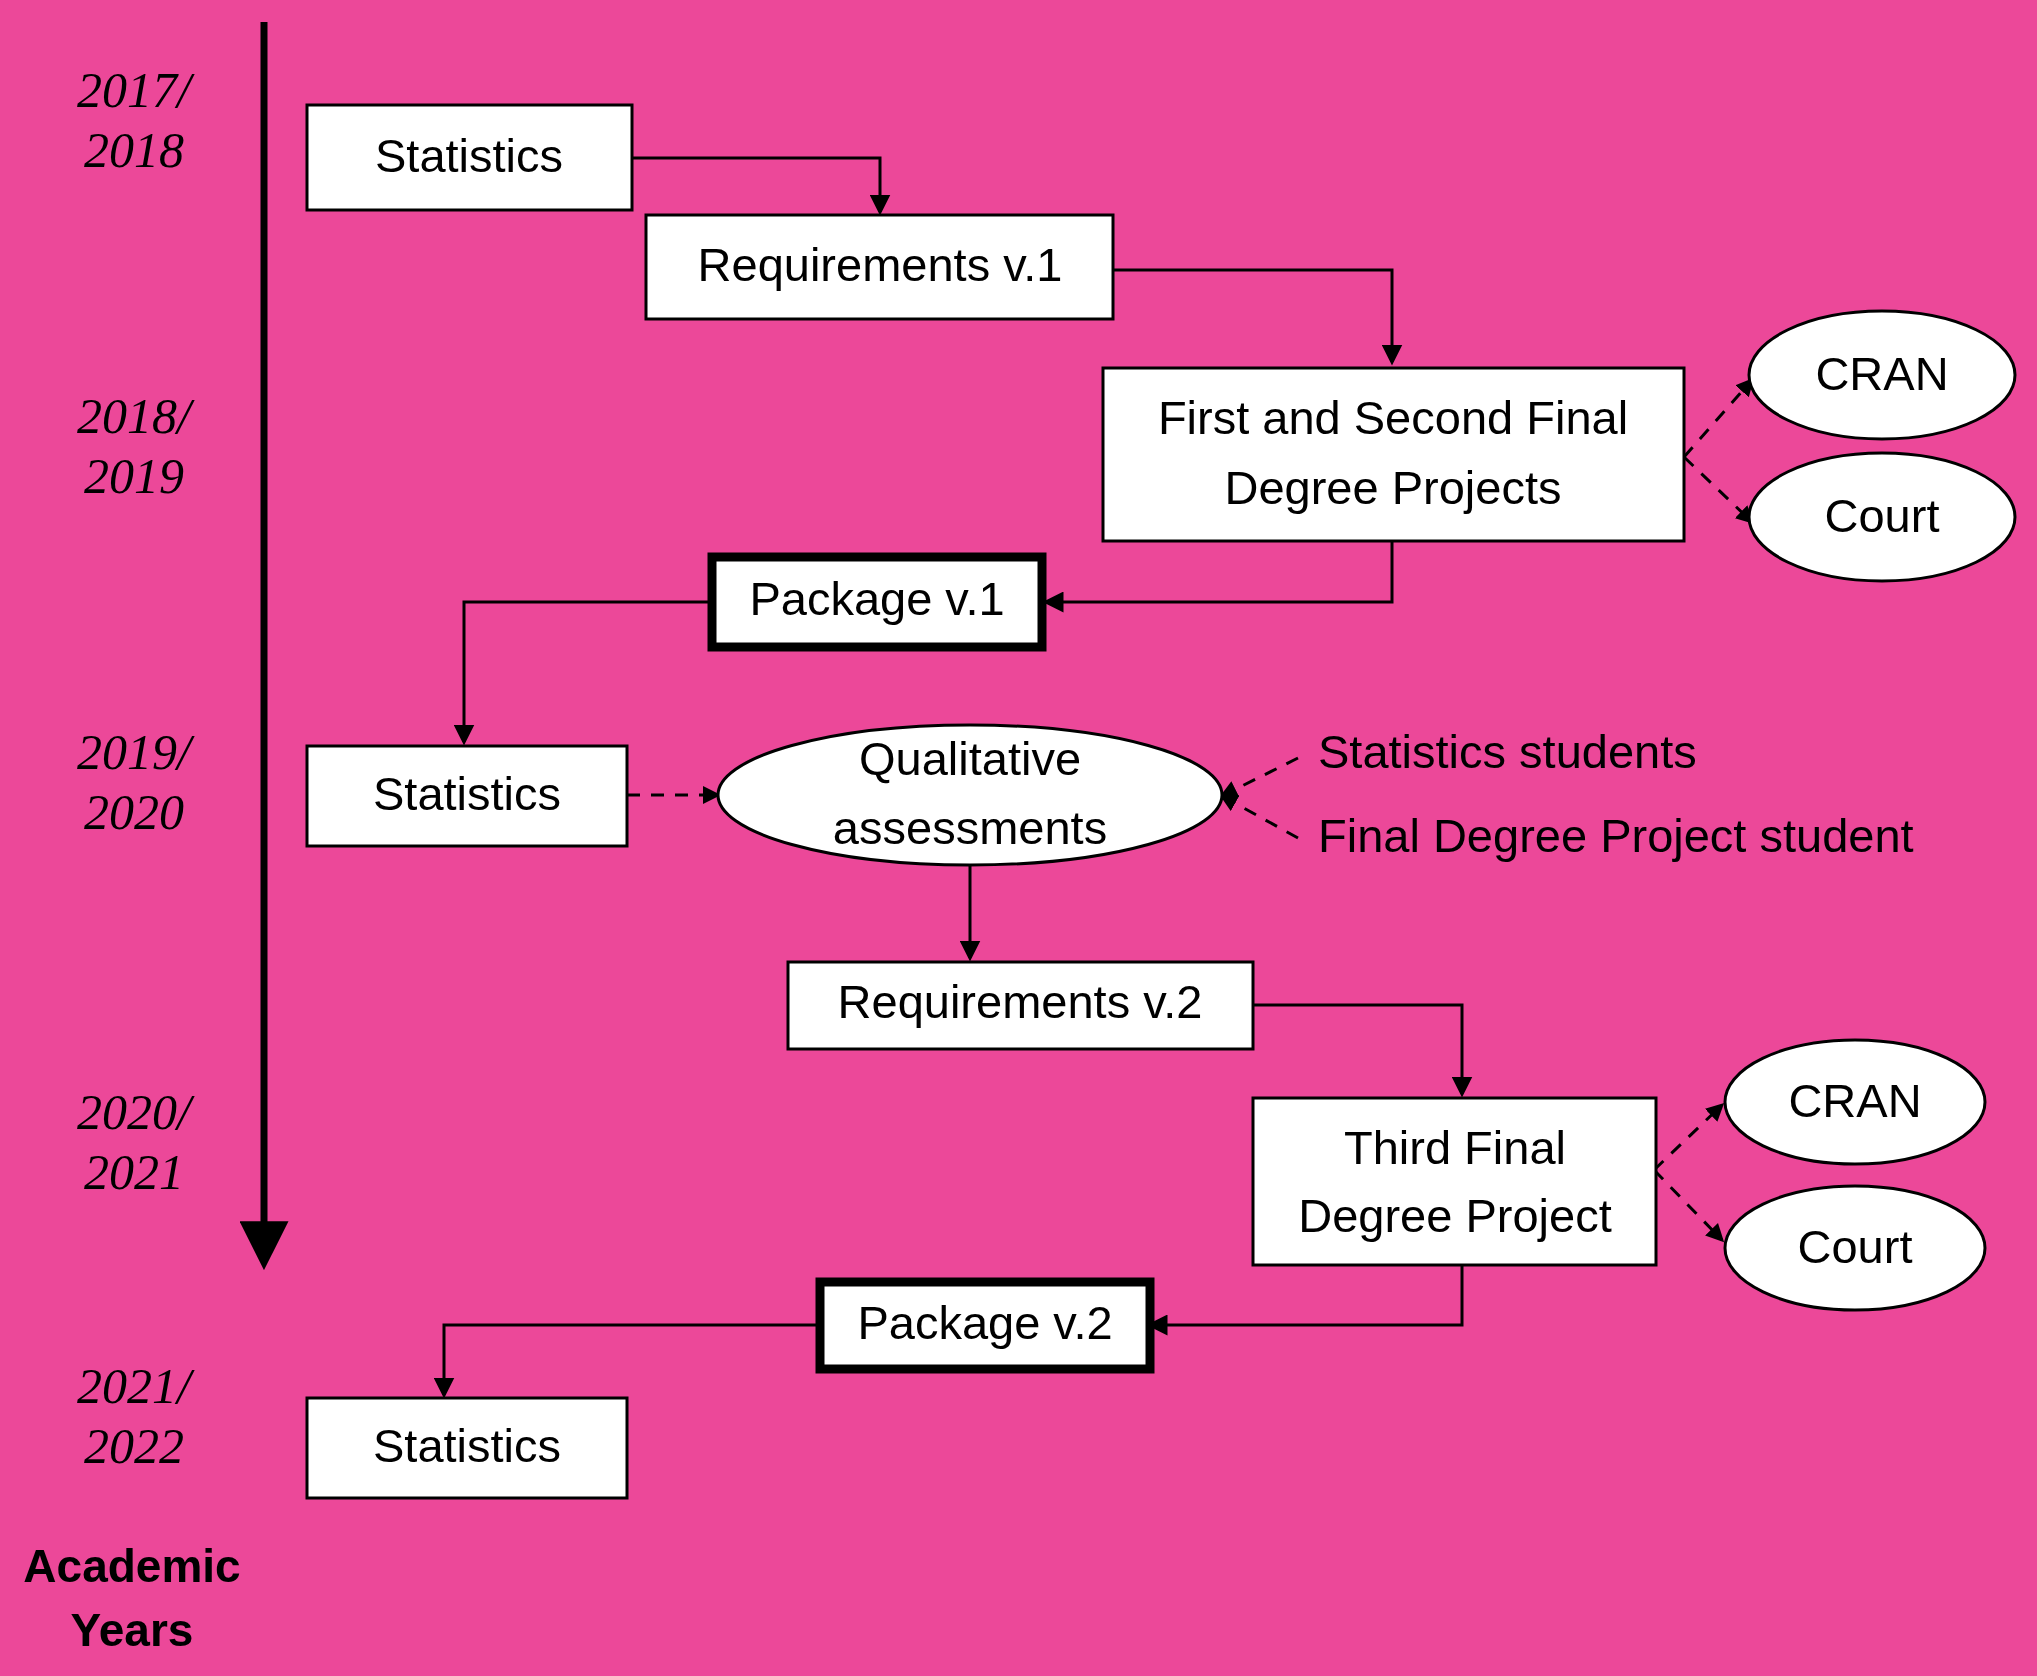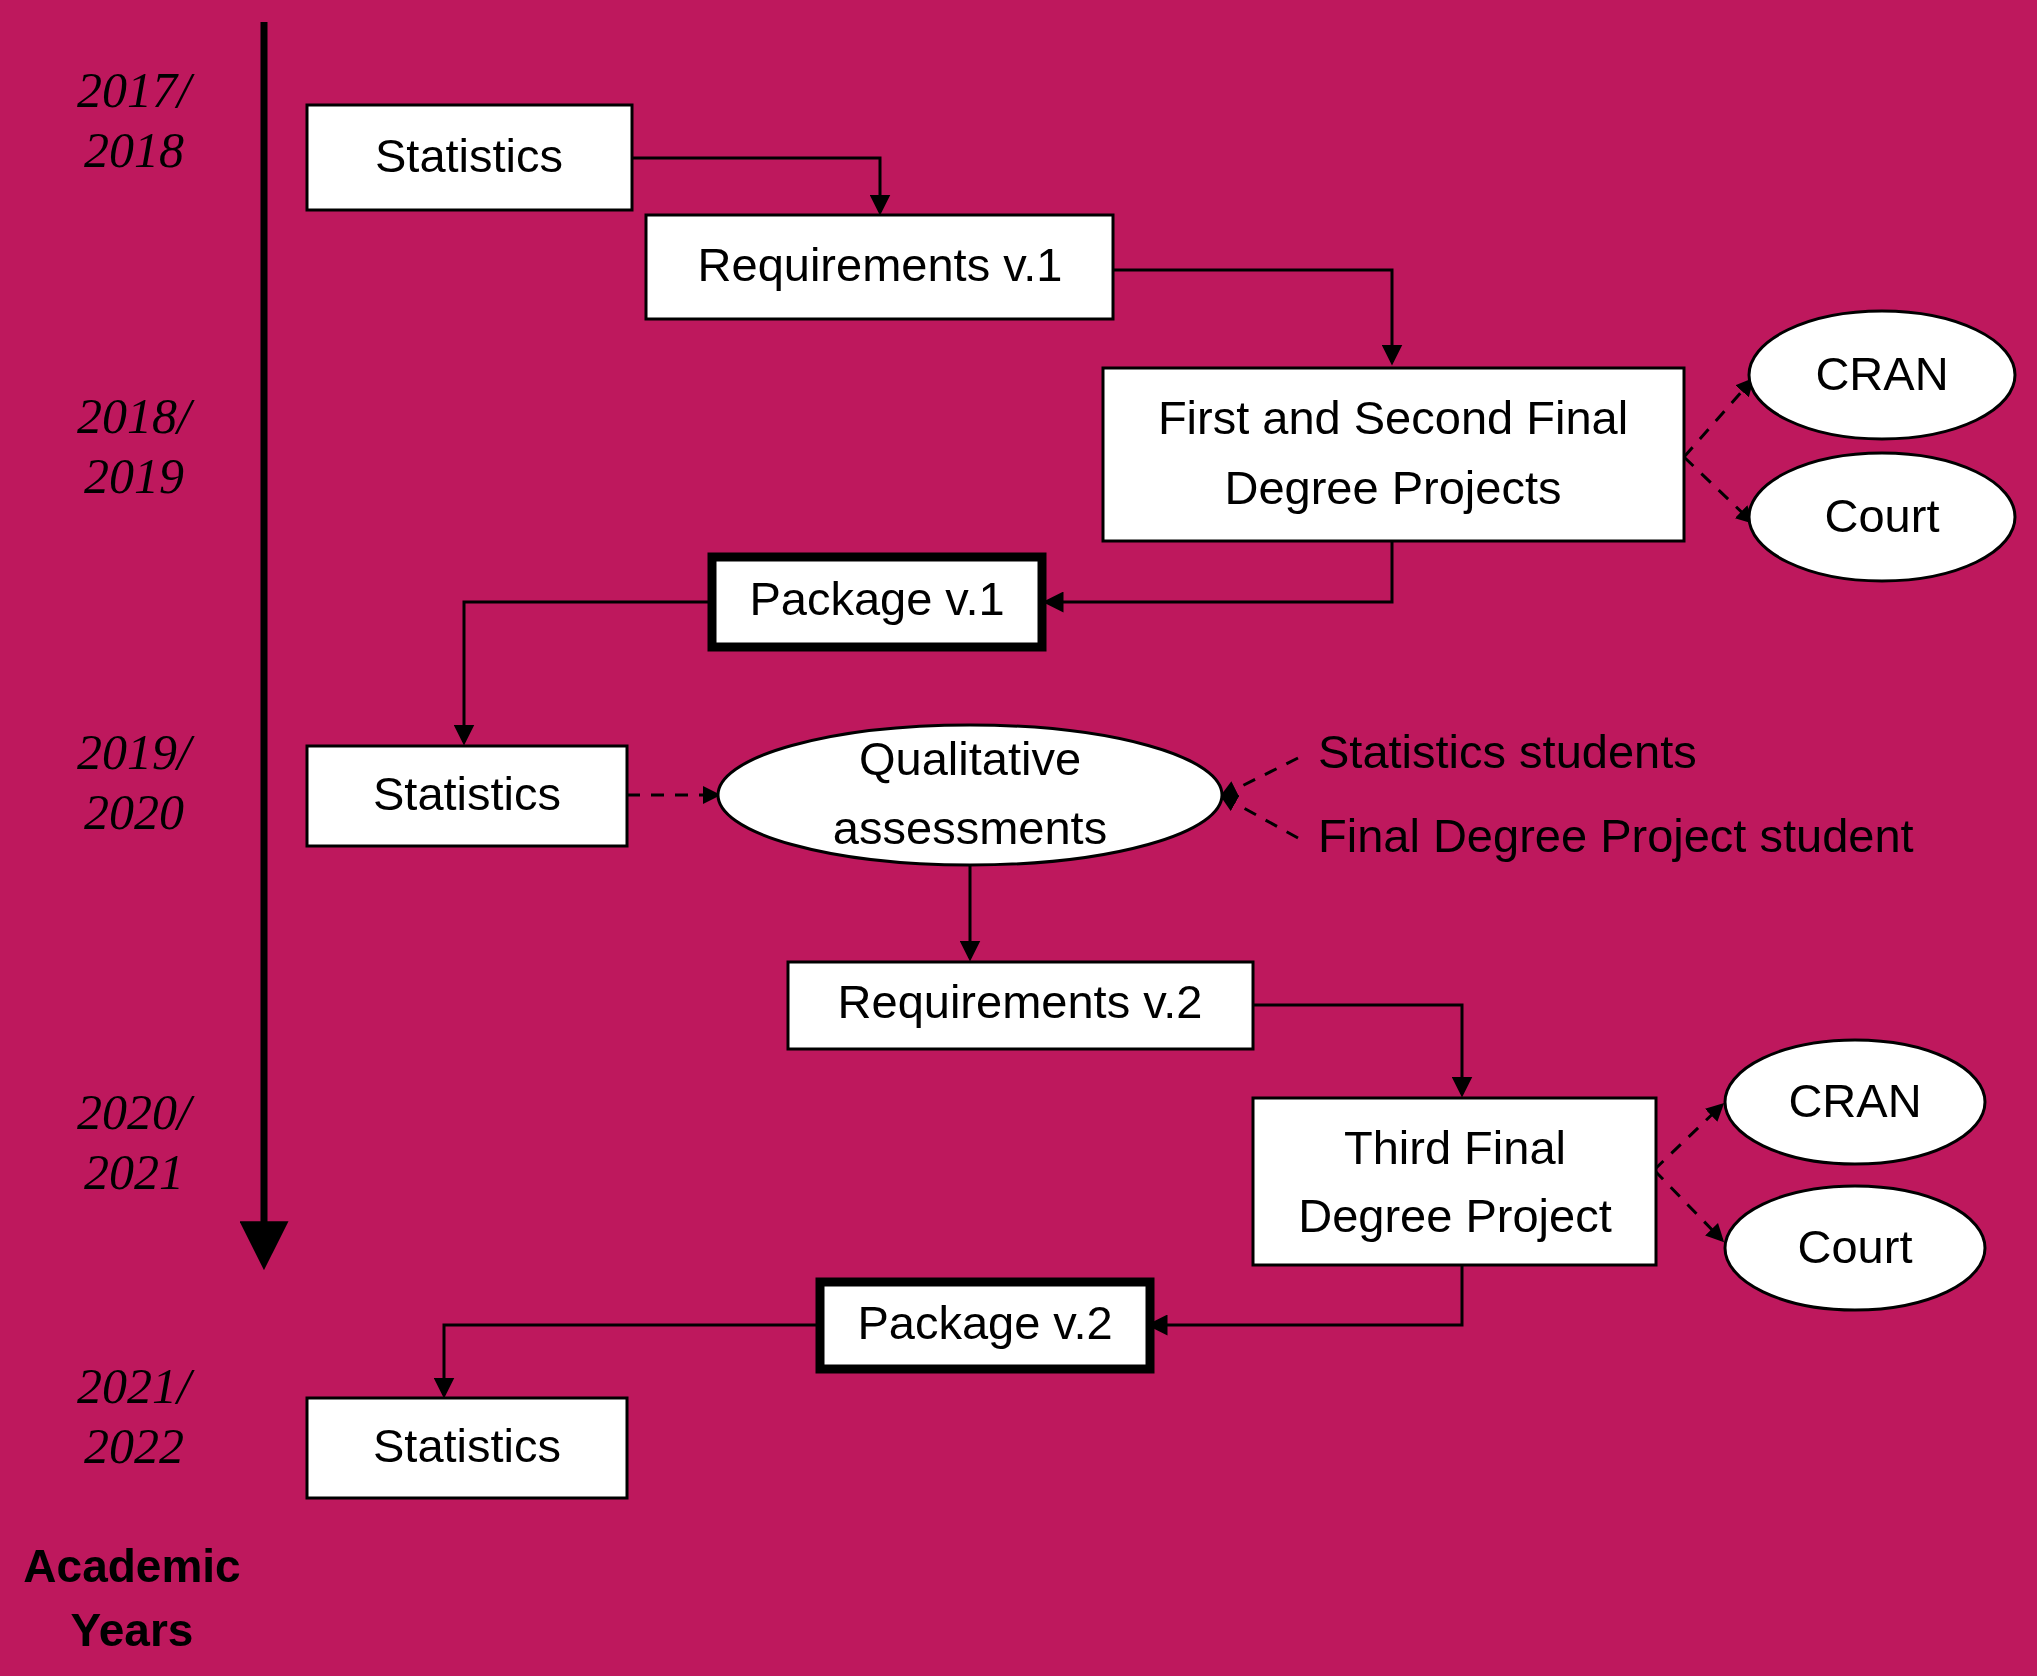--- a/index.html
+++ b/index.html
@@ -4,21 +4,21 @@
 <style>
   html, body {
     margin: 0;
     padding: 0;
     background: #ffffff;
   }
   #stage {
     position: relative;
     width: 2037px;
     height: 1676px;
-    background: #be185d;
+    background: #ec4899;
     overflow: hidden;
   }
   svg#diagram {
     position: absolute;
     left: 0;
     top: 0;
     width: 2037px;
     height: 1676px;
   }
   .box-rect {

